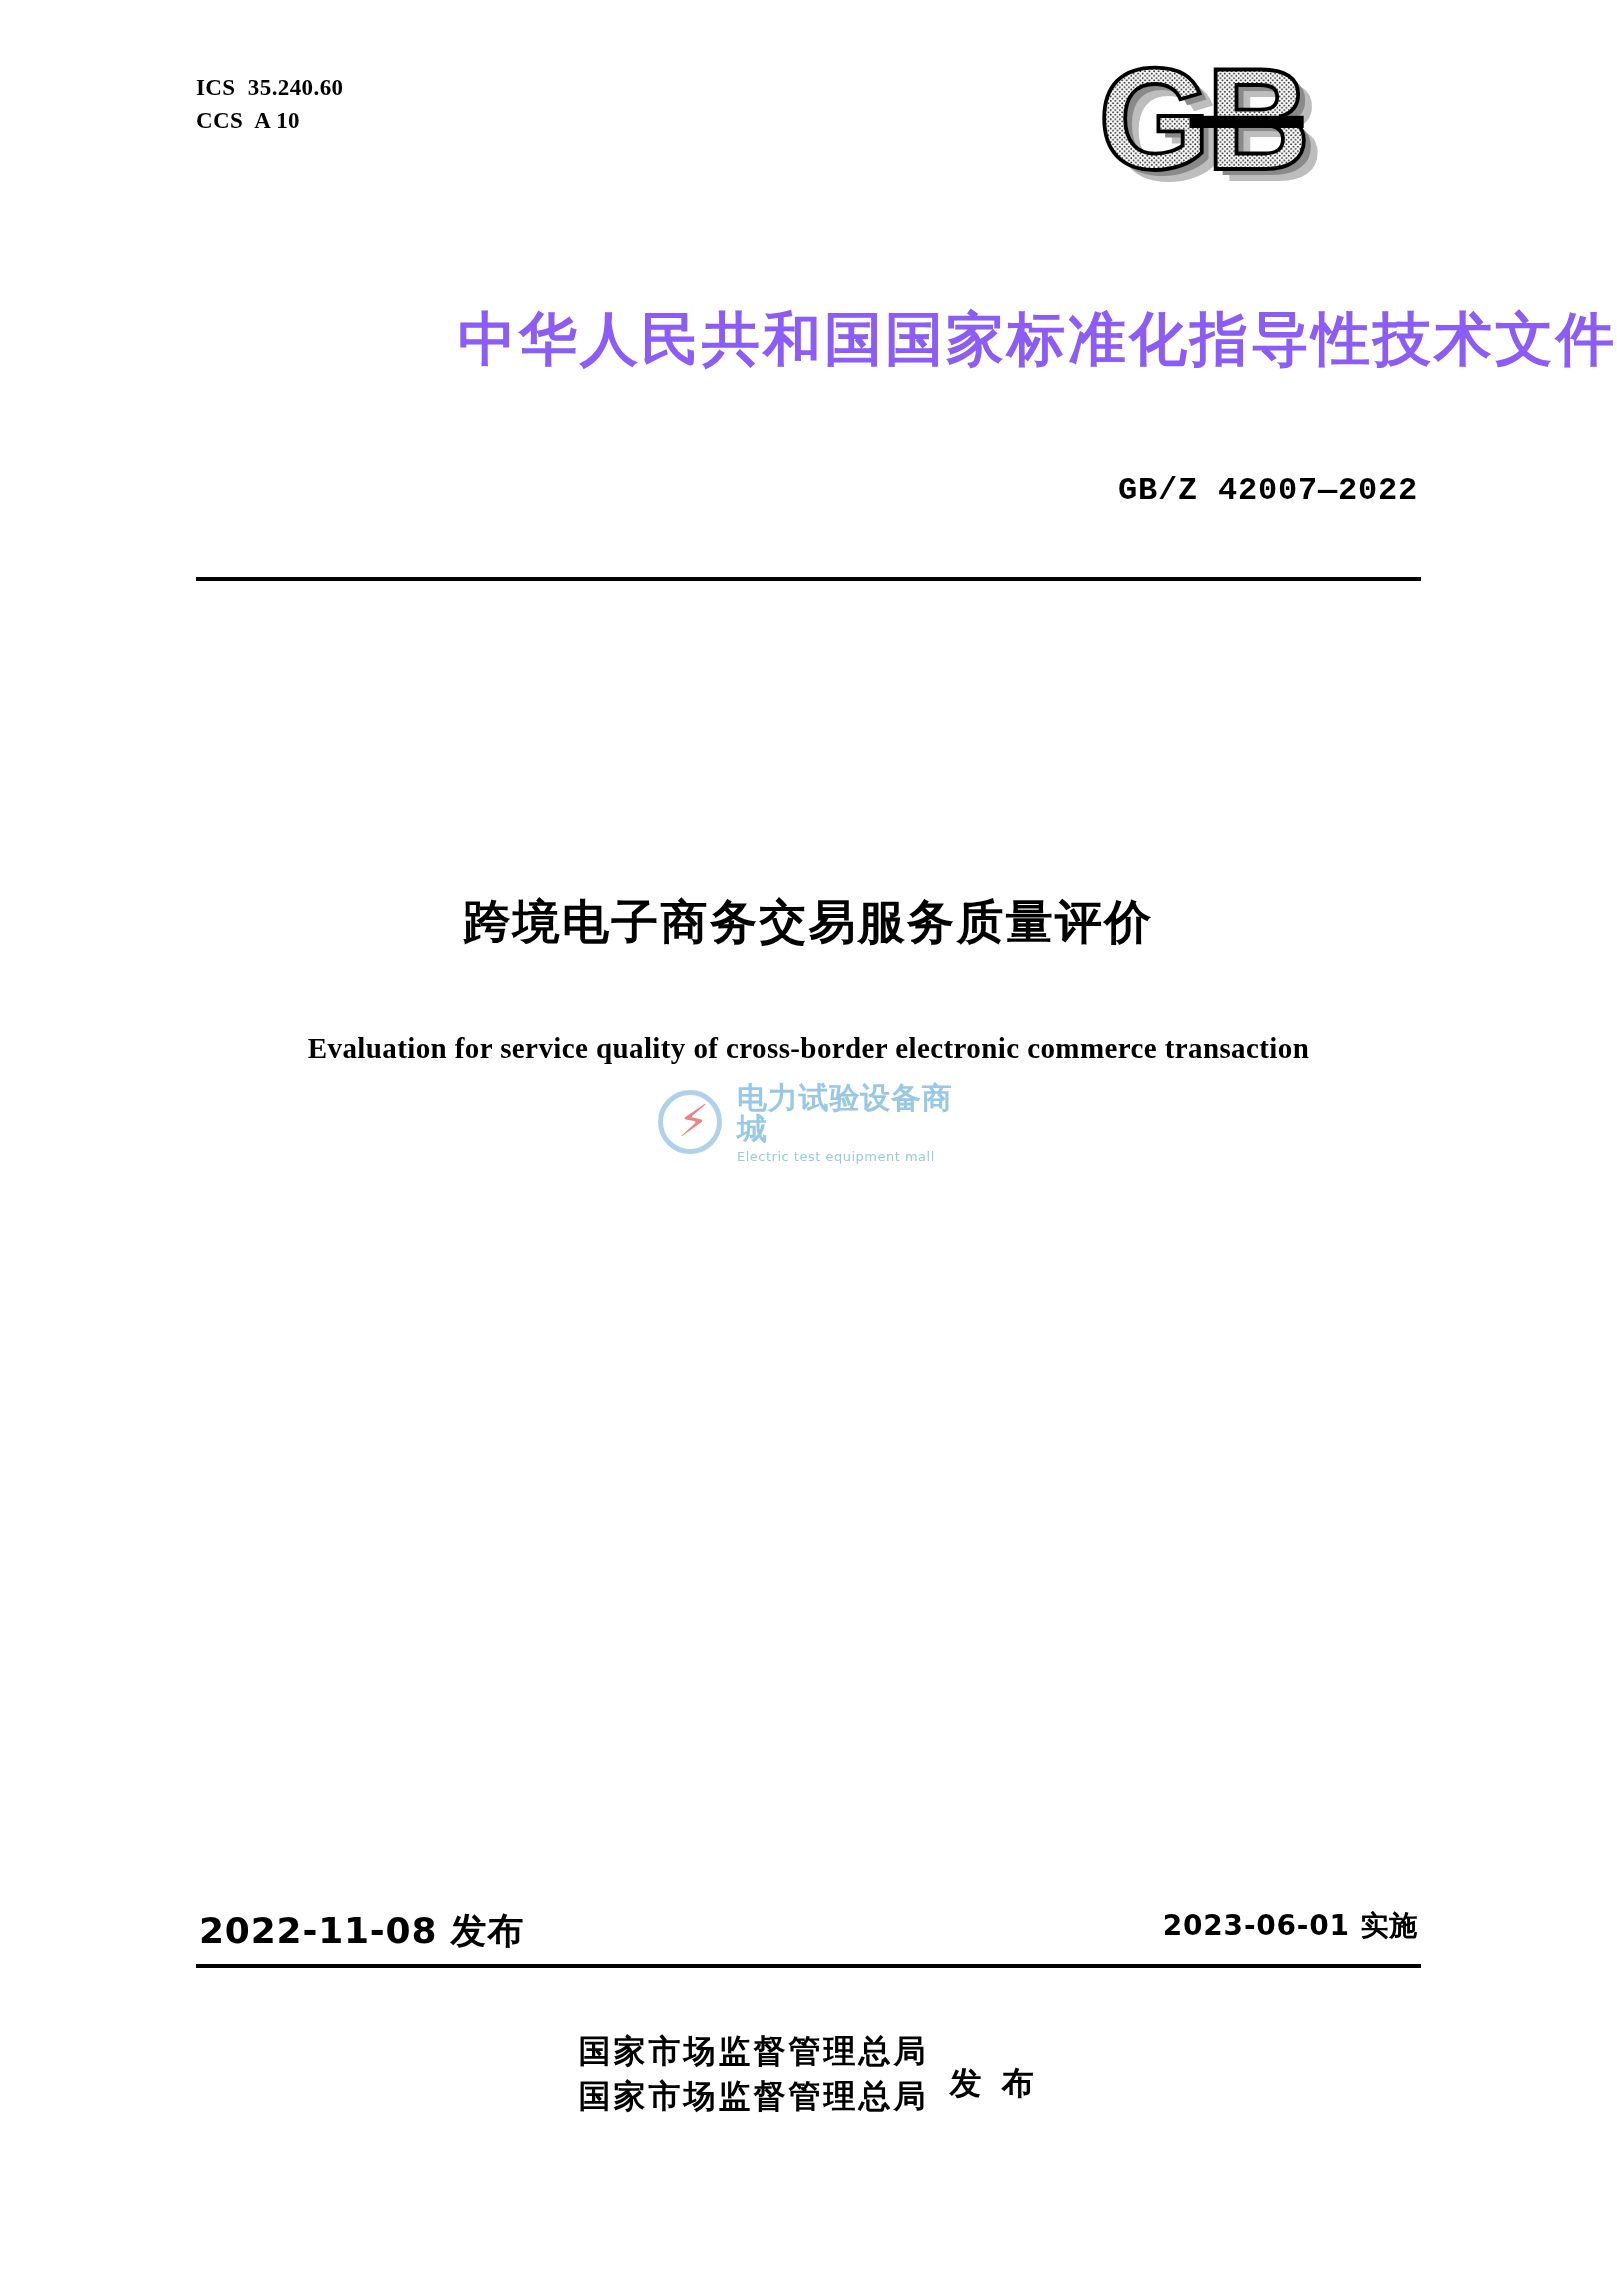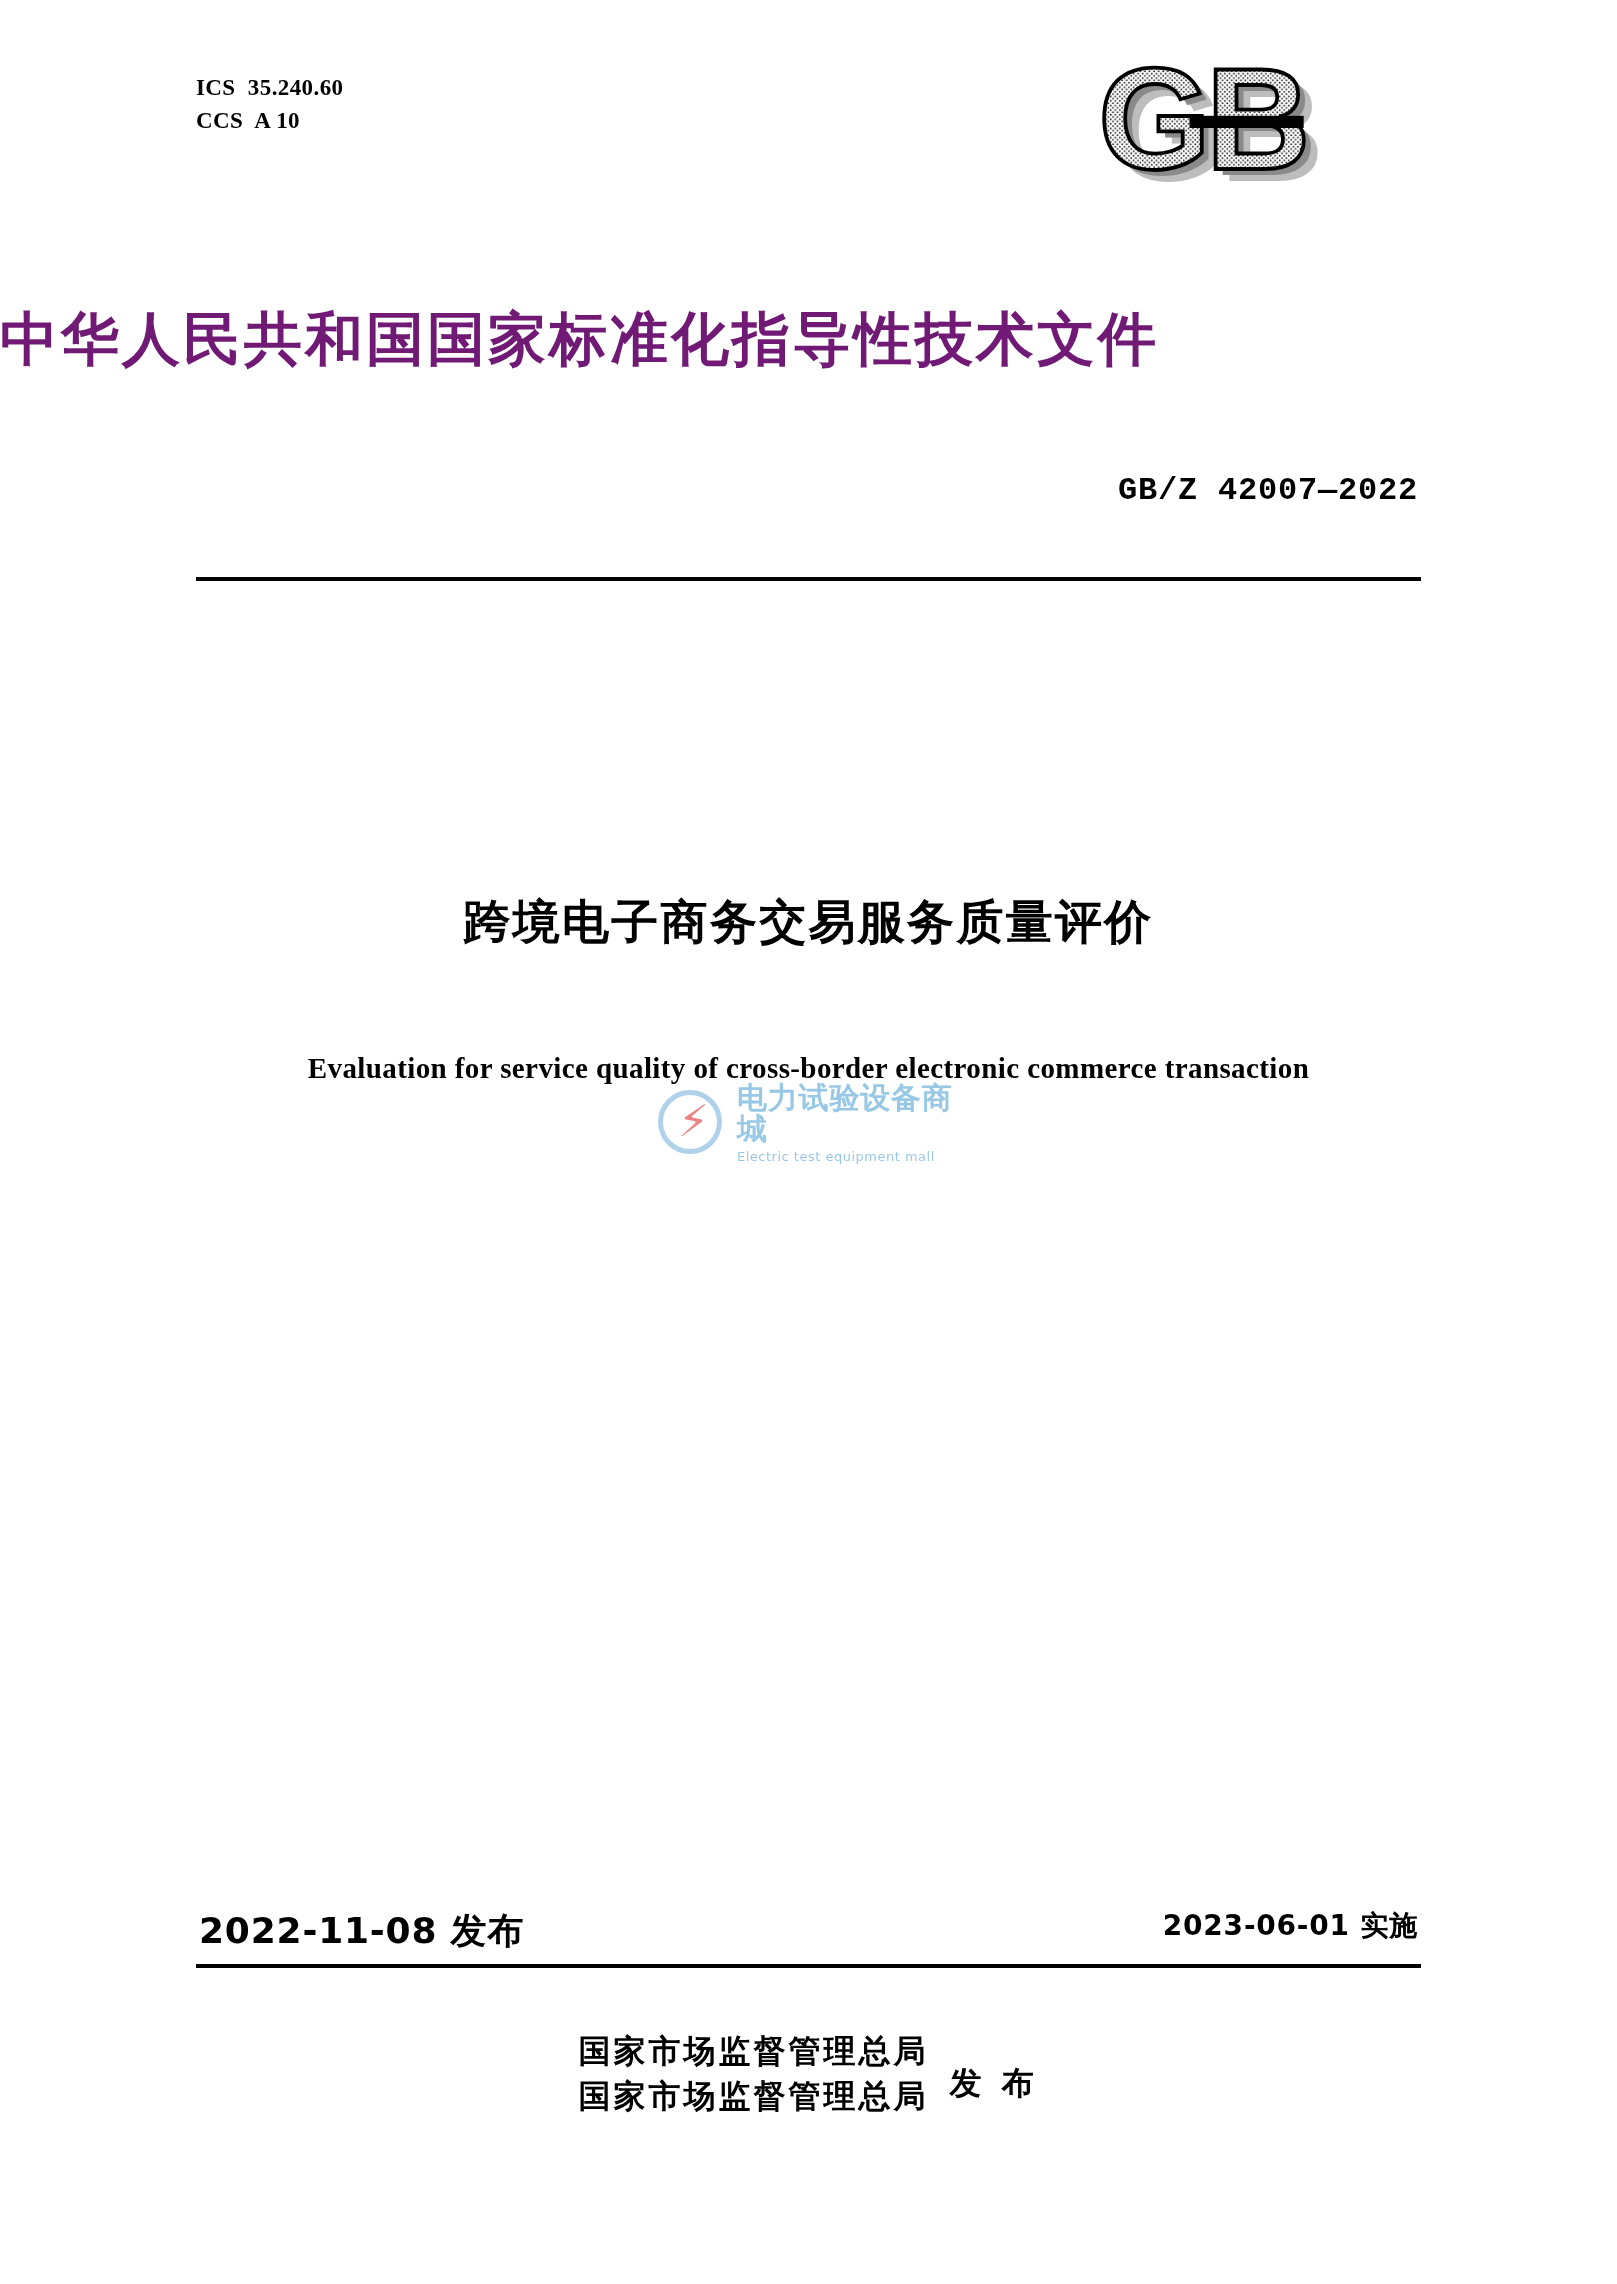--- a/index.html
+++ b/index.html
@@ -53,26 +53,26 @@
     width: 320px;
     height: 137px;
   }
 
   
   .national-title {
     position: absolute;
     left: 0;
     right: 0;
     top: 301px;
-    text-align: left;
+    text-align: right;
     font-family: Liberation Mono, monospace;
     font-weight: bold;
     font-size: 58px;
     letter-spacing: 3px;
-    color: #701a75;
+    color: #8b5cf6;
   }
 
   
   .std-number {
     position: absolute;
     right: 199px;
     top: 472px;
     font-family: Liberation Mono, monospace;
     font-weight: bold;
     font-size: 32px;
@@ -112,21 +112,20 @@
   .doc-title-en {
     position: absolute;
     left: 0;
     right: 0;
     top: 1032px;
     text-align: center;
     font-family: "Liberation Serif", serif;
     font-weight: bold;
     font-size: 29px;
     letter-spacing: 0.4px;
-    margin-top: 20px;
   }
 
   
   .watermark {
     position: absolute;
     left: 655px;
     top: 1081px;
     width: 320px;
     height: 84px;
     opacity: 0.62;

